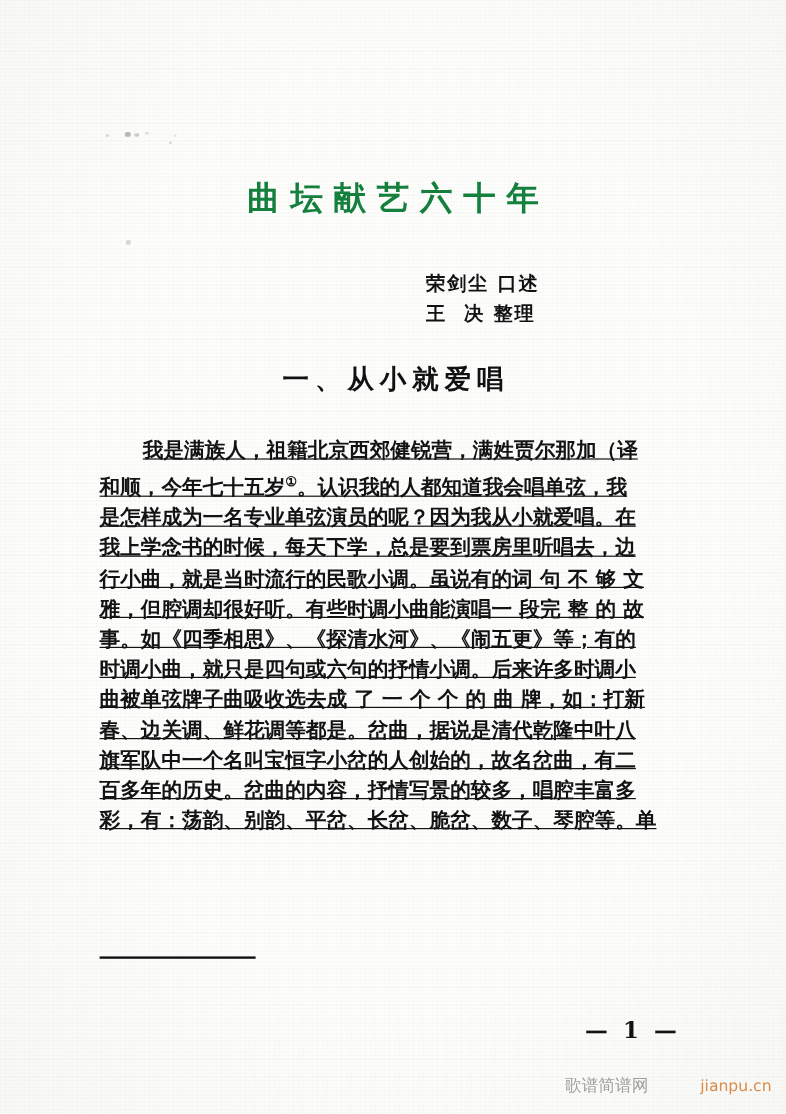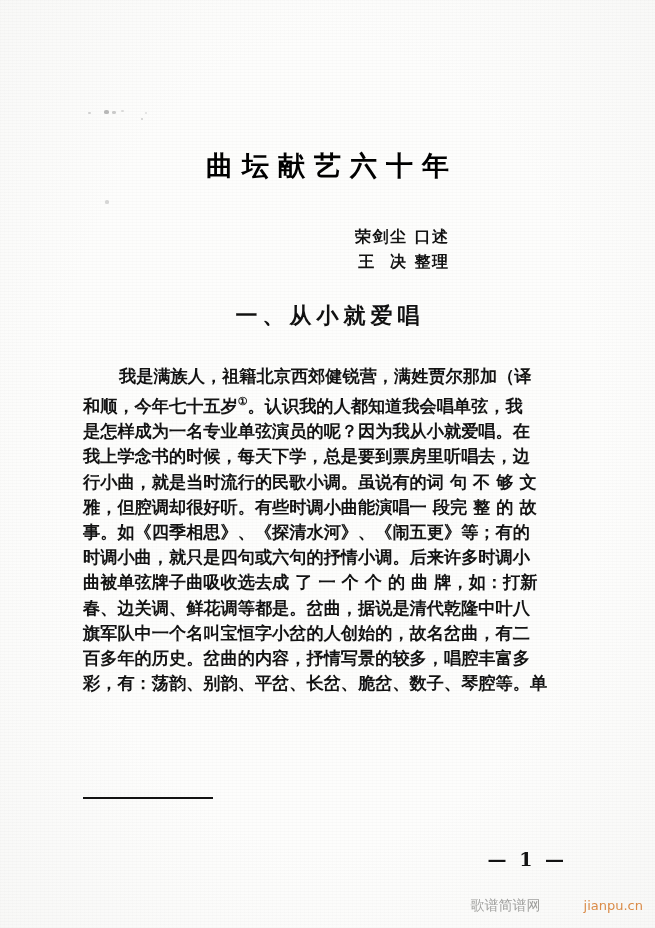--- a/index.html
+++ b/index.html
@@ -56,37 +56,36 @@
   .speck {
     position: absolute;
     background: #8e8e8e;
     border-radius: 40%;
     pointer-events: none;
   }
 
   
   .ink {
     color: #141414;
-    text-align: right;
     -webkit-font-smoothing: none;
   }
 
   #title {
     position: absolute;
     left: 0;
     right: 0;
     top: 152px;
     text-align: center;
     font-family: "DejaVu Serif", serif;
     font-size: 27px;
     font-weight: 700;
     letter-spacing: 9px;
     text-indent: 9px;
     line-height: 1;
-    color: #000000;
+    color: #15803d;
   }
 
   #byline {
     position: absolute;
     left: 355px;
     top: 224px;
     font-family: "DejaVu Serif", serif;
     font-size: 16px;
     font-weight: 700;
     line-height: 25px;
@@ -116,20 +115,21 @@
     top: 364px;
     width: 490px;
   }
   .bline {
     font-family: "DejaVu Serif", serif;
     font-size: 17.2px;
     font-weight: 700;
     line-height: 25.2px;
     color: #131313;
     white-space: pre;
+    text-decoration: underline;
   }
   .bline.indent { text-indent: 36px; }
 
   sup.fnref {
     font-size: 11px;
     vertical-align: super;
     font-weight: 700;
   }
 
   

